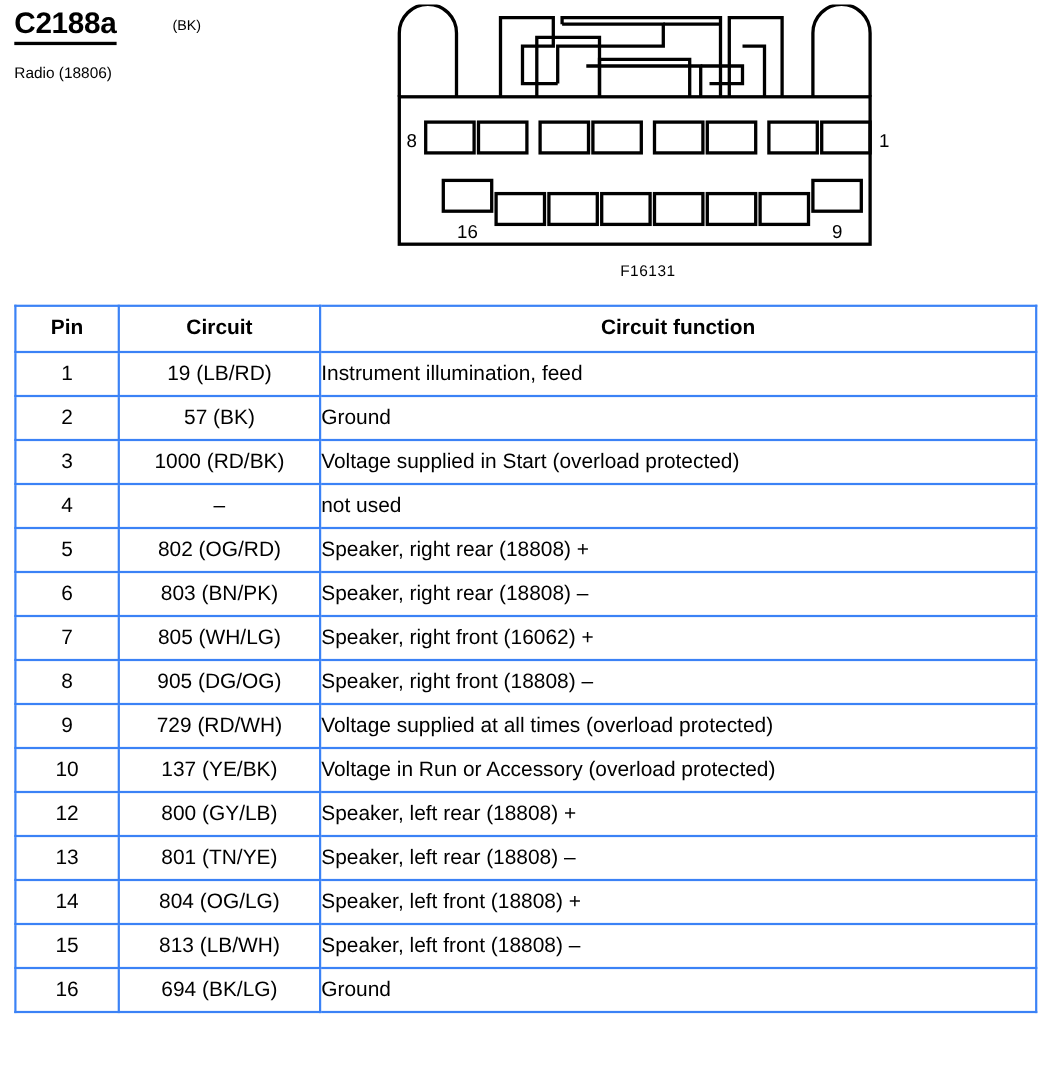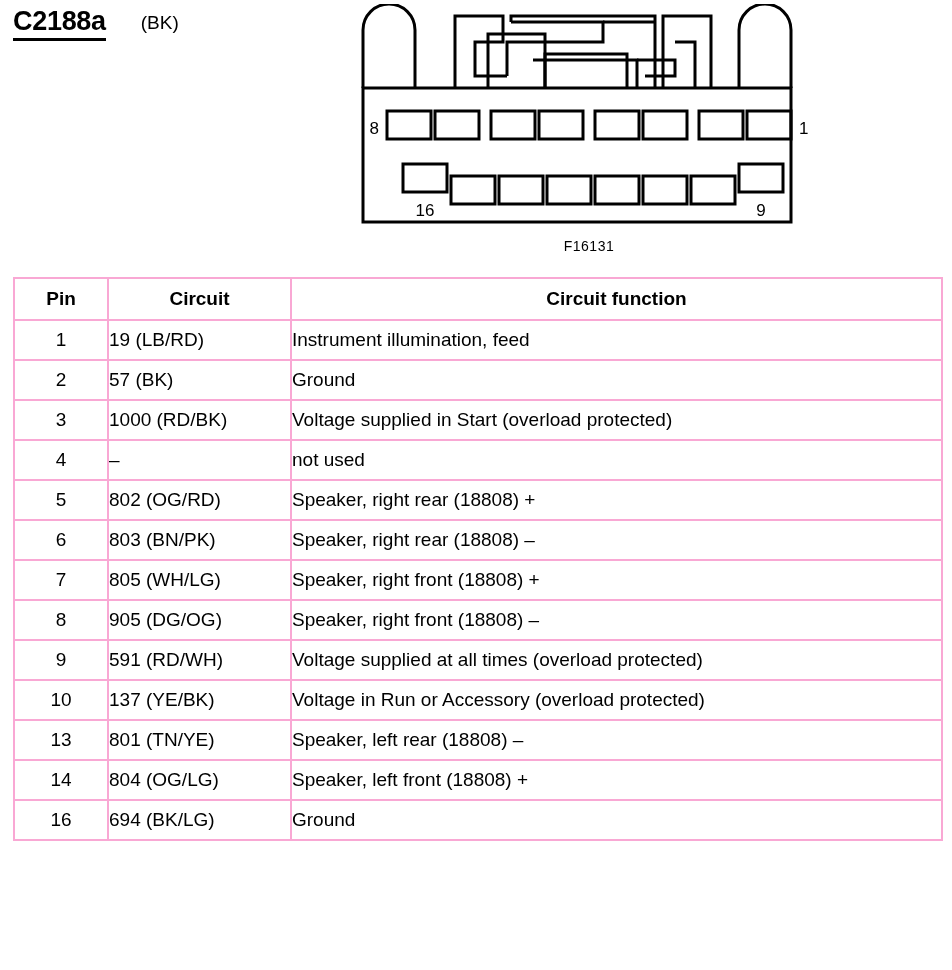--- a/index.html
+++ b/index.html
@@ -19,34 +19,35 @@
   
   #header-block {
     position: absolute;
     left: 13px;
     top: 6px;
     width: 330px;
   }
   #connector-id-row {
     display: flex;
     align-items: flex-start;
+    gap: 29px;
   }
   #connector-id {
     font-size: 27px;
     font-weight: bold;
     letter-spacing: -0.3px;
     line-height: 30px;
     border-bottom: 3px solid #000;
     padding-bottom: 2px;
     display: inline-block;
   }
   #connector-color {
-    font-size: 19px;
+    font-size: 13px;
     line-height: 15px;
-    margin-left: 35px;
+    margin-left: 22px;
     margin-top: 9px;
     letter-spacing: 0px;
   }
   #part-number {
     font-size: 22px;
     font-weight: bold;
     margin-top: 20px;
     letter-spacing: -0.2px;
   }
   #component-name {
@@ -79,49 +80,50 @@
   
   #pinout-table {
     position: absolute;
     left: 13px;
     top: 277px;
     width: 928px;
     border-collapse: collapse;
     table-layout: fixed;
   }
   #pinout-table td, #pinout-table th {
-    border: 2px solid #f9a8d4;
+    border: 2px solid #3b82f6;
     padding: 0;
     height: 38px;
     font-size: 19px;
     font-weight: normal;
     vertical-align: middle;
   }
   #pinout-table thead th {
     font-weight: bold;
     font-size: 19px;
     text-align: center;
     height: 40px;
   }
   col.col-pin { width: 94px; }
   col.col-circuit { width: 183px; }
   col.col-function { width: 651px; }
 
   td.cell-pin { text-align: center; }
-  td.cell-circuit { text-align: left; }
+  td.cell-circuit { text-align: center; }
   td.cell-function { text-align: left; padding-left: 22px; }
 </style>
 </head>
 <body>
 
 <div id="header-block">
   <div id="connector-id-row">
     <span id="connector-id">C2188a</span>
     <span id="connector-color">(BK)</span>
   </div>
+  <div id="component-name">Radio (18806)</div>
 </div>
 
 <div id="connector-figure">
   <svg id="connector-svg" width="460" height="230" viewBox="0 0 460 230">
 
     <g fill="none" stroke="#000000" stroke-width="3">
 
       <path d="M 8 84 L 8 26 A 26 26 0 0 1 60 26 L 60 84"></path>
 
       <path d="M 384 84 L 384 26 A 26 26 0 0 1 436 26 L 436 84"></path>
@@ -211,46 +213,56 @@
         <td class="cell-function">Speaker, right rear (18808) +</td>
       </tr>
       <tr>
         <td class="cell-pin">6</td>
         <td class="cell-circuit">803 (BN/PK)</td>
         <td class="cell-function">Speaker, right rear (18808) –</td>
       </tr>
       <tr>
         <td class="cell-pin">7</td>
         <td class="cell-circuit">805 (WH/LG)</td>
-        <td class="cell-function">Speaker, right front (18808) +</td>
+        <td class="cell-function">Speaker, right front (16062) +</td>
       </tr>
       <tr>
         <td class="cell-pin">8</td>
         <td class="cell-circuit">905 (DG/OG)</td>
         <td class="cell-function">Speaker, right front (18808) –</td>
       </tr>
       <tr>
         <td class="cell-pin">9</td>
-        <td class="cell-circuit">591 (RD/WH)</td>
+        <td class="cell-circuit">729 (RD/WH)</td>
         <td class="cell-function">Voltage supplied at all times (overload protected)</td>
       </tr>
       <tr>
         <td class="cell-pin">10</td>
         <td class="cell-circuit">137 (YE/BK)</td>
         <td class="cell-function">Voltage in Run or Accessory (overload protected)</td>
       </tr>
       <tr>
+        <td class="cell-pin">12</td>
+        <td class="cell-circuit">800 (GY/LB)</td>
+        <td class="cell-function">Speaker, left rear (18808) +</td>
+      </tr>
+      <tr>
         <td class="cell-pin">13</td>
         <td class="cell-circuit">801 (TN/YE)</td>
         <td class="cell-function">Speaker, left rear (18808) –</td>
       </tr>
       <tr>
         <td class="cell-pin">14</td>
         <td class="cell-circuit">804 (OG/LG)</td>
         <td class="cell-function">Speaker, left front (18808) +</td>
       </tr>
       <tr>
+        <td class="cell-pin">15</td>
+        <td class="cell-circuit">813 (LB/WH)</td>
+        <td class="cell-function">Speaker, left front (18808) –</td>
+      </tr>
+      <tr>
         <td class="cell-pin">16</td>
         <td class="cell-circuit">694 (BK/LG)</td>
         <td class="cell-function">Ground</td>
       </tr>
     </tbody>
 </table>
 
 </body></html>

